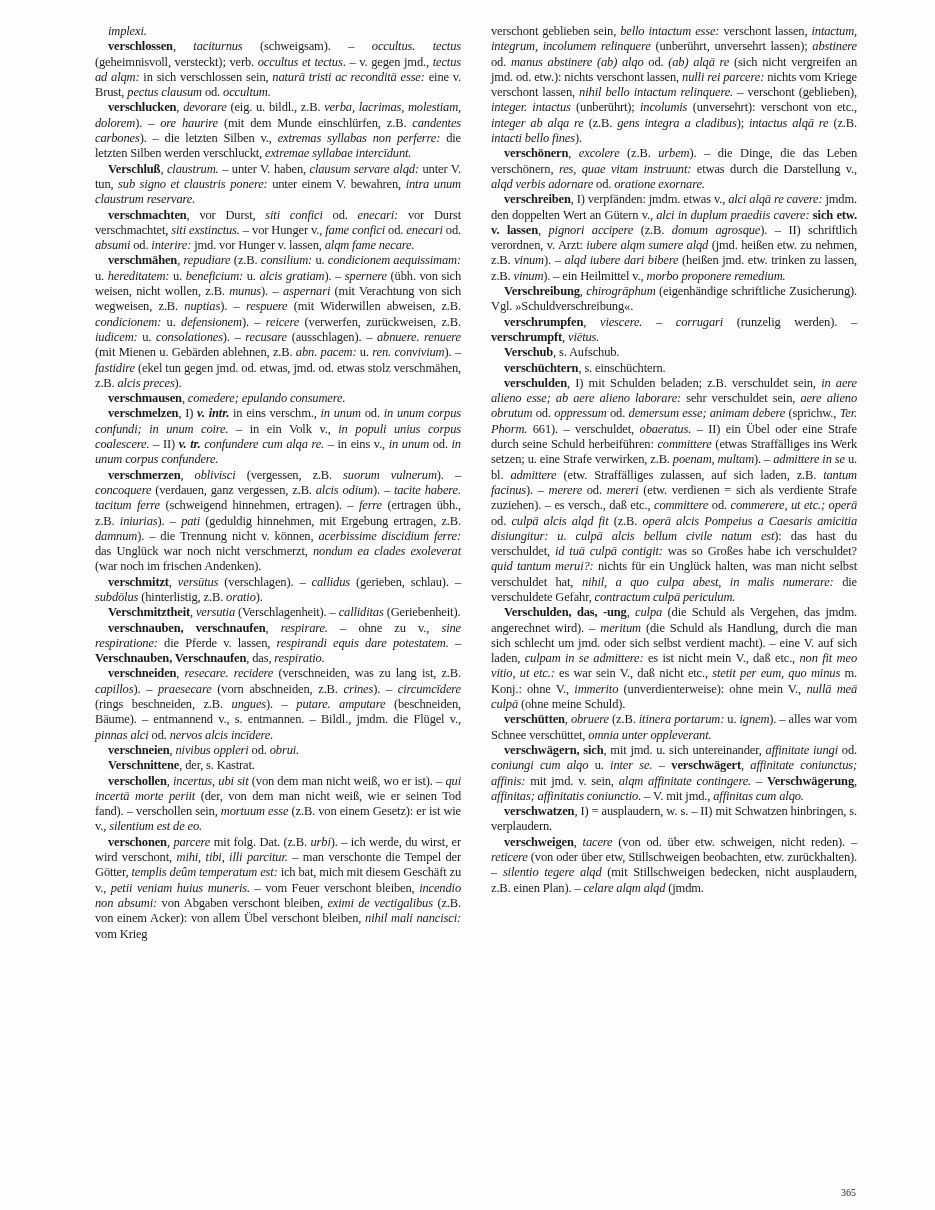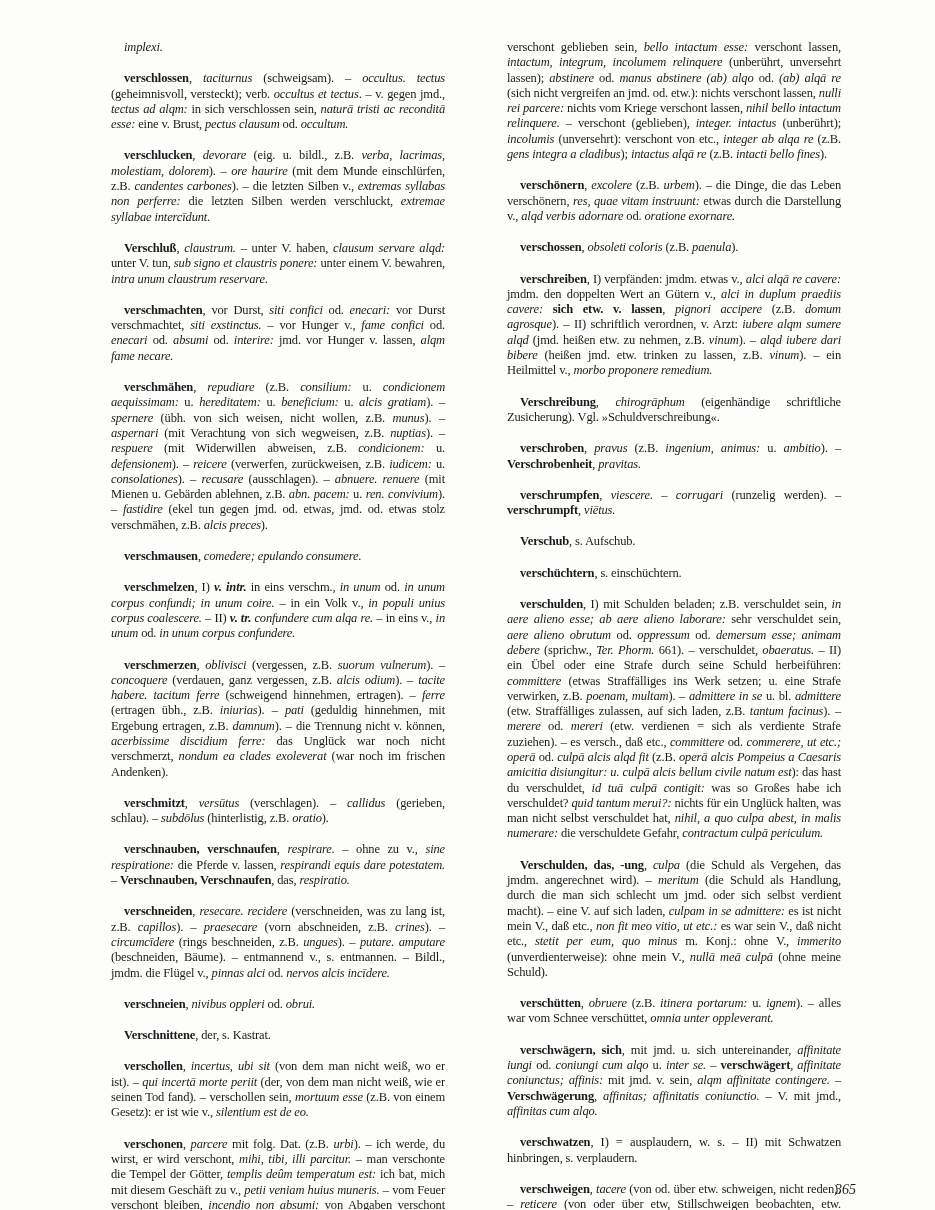--- a/index.html
+++ b/index.html
@@ -19,63 +19,61 @@
   }
   .col{
     width:366px;
     font-size:12.5px;
     line-height:15.3px;
     text-align:justify;
     letter-spacing:-0.15px;
     hyphens:auto;
     -webkit-hyphens:auto;
   }
-  .entry{margin:16px;text-indent:13px;}
+  .entry{margin:0;text-indent:13px;}
   .entry.noindent{text-indent:0;}
   .b{font-weight:700;}
   .i{font-style:italic;}
   .bi{font-weight:700;font-style:italic;}
   .pageno{
     position:absolute;
     right:79px;bottom:12px;
-    font-size:14px;
+    font-size:10px;
     color:#1b1b1b;
-    font-style:italic;
   }
 </style>
 </head>
 <body>
 
 <div class="page">
   <div class="cols">
     <div class="col">
         <p class="entry"><span class="i">implexi.</span></p>
         <p class="entry"><span class="b">verschlossen</span><span class="">, </span><span class="i">taciturnus</span><span class=""> (schweigsam). – </span><span class="i">occultus. tectus</span><span class=""> (geheimnisvoll, versteckt); verb. </span><span class="i">occultus et tectus</span><span class="">. – v. gegen jmd., </span><span class="i">tectus ad alqm:</span><span class=""> in sich verschlossen sein, </span><span class="i">naturā tristi ac reconditā esse:</span><span class=""> eine v. Brust, </span><span class="i">pectus clausum</span><span class=""> od. </span><span class="i">occultum.</span></p>
         <p class="entry"><span class="b">verschlucken</span><span class="">, </span><span class="i">devorare</span><span class=""> (eig. u. bildl., z.B. </span><span class="i">verba, lacrimas, molestiam, dolorem</span><span class="">). – </span><span class="i">ore haurire</span><span class=""> (mit dem Munde einschlürfen, z.B. </span><span class="i">candentes carbones</span><span class="">). – die letzten Silben v., </span><span class="i">extremas syllabas non perferre:</span><span class=""> die letzten Silben werden verschluckt, </span><span class="i">extremae syllabae intercīdunt.</span></p>
         <p class="entry"><span class="b">Verschluß</span><span class="">, </span><span class="i">claustrum.</span><span class=""> – unter V. haben, </span><span class="i">clausum servare alqd:</span><span class=""> unter V. tun, </span><span class="i">sub signo et claustris ponere:</span><span class=""> unter einem V. bewahren, </span><span class="i">intra unum claustrum reservare.</span></p>
         <p class="entry"><span class="b">verschmachten</span><span class="">, vor Durst, </span><span class="i">siti confici</span><span class=""> od. </span><span class="i">enecari:</span><span class=""> vor Durst verschmachtet, </span><span class="i">siti exstinctus.</span><span class=""> – vor Hunger v., </span><span class="i">fame confici</span><span class=""> od. </span><span class="i">enecari</span><span class=""> od. </span><span class="i">absumi</span><span class=""> od. </span><span class="i">interire:</span><span class=""> jmd. vor Hunger v. lassen, </span><span class="i">alqm fame necare.</span></p>
         <p class="entry"><span class="b">verschmähen</span><span class="">, </span><span class="i">repudiare</span><span class=""> (z.B. </span><span class="i">consilium:</span><span class=""> u. </span><span class="i">condicionem aequissimam:</span><span class=""> u. </span><span class="i">hereditatem:</span><span class=""> u. </span><span class="i">beneficium:</span><span class=""> u. </span><span class="i">alcis gratiam</span><span class="">). – </span><span class="i">spernere</span><span class=""> (übh. von sich weisen, nicht wollen, z.B. </span><span class="i">munus</span><span class="">). – </span><span class="i">aspernari</span><span class=""> (mit Verachtung von sich wegweisen, z.B. </span><span class="i">nuptias</span><span class="">). – </span><span class="i">respuere</span><span class=""> (mit Widerwillen abweisen, z.B. </span><span class="i">condicionem:</span><span class=""> u. </span><span class="i">defensionem</span><span class="">). – </span><span class="i">reicere</span><span class=""> (verwerfen, zurückweisen, z.B. </span><span class="i">iudicem:</span><span class=""> u. </span><span class="i">consolationes</span><span class="">). – </span><span class="i">recusare</span><span class=""> (ausschlagen). – </span><span class="i">abnuere. renuere</span><span class=""> (mit Mienen u. Gebärden ablehnen, z.B. </span><span class="i">abn. pacem:</span><span class=""> u. </span><span class="i">ren. convivium</span><span class="">). – </span><span class="i">fastidire</span><span class=""> (ekel tun gegen jmd. od. etwas, jmd. od. etwas stolz verschmähen, z.B. </span><span class="i">alcis preces</span><span class="">).</span></p>
         <p class="entry"><span class="b">verschmausen</span><span class="">, </span><span class="i">comedere; epulando consumere.</span></p>
         <p class="entry"><span class="b">verschmelzen</span><span class="">, I) </span><span class="bi">v. intr.</span><span class=""> in eins verschm., </span><span class="i">in unum</span><span class=""> od. </span><span class="i">in unum corpus confundi; in unum coire.</span><span class=""> – in ein Volk v., </span><span class="i">in populi unius corpus coalescere.</span><span class=""> – II) </span><span class="bi">v. tr.</span><span class=""> </span><span class="i">confundere cum alqa re.</span><span class=""> – in eins v., </span><span class="i">in unum</span><span class=""> od. </span><span class="i">in unum corpus confundere.</span></p>
         <p class="entry"><span class="b">verschmerzen</span><span class="">, </span><span class="i">oblivisci</span><span class=""> (vergessen, z.B. </span><span class="i">suorum vulnerum</span><span class="">). – </span><span class="i">concoquere</span><span class=""> (verdauen, ganz vergessen, z.B. </span><span class="i">alcis odium</span><span class="">). – </span><span class="i">tacite habere. tacitum ferre</span><span class=""> (schweigend hinnehmen, ertragen). – </span><span class="i">ferre</span><span class=""> (ertragen übh., z.B. </span><span class="i">iniurias</span><span class="">). – </span><span class="i">pati</span><span class=""> (geduldig hinnehmen, mit Ergebung ertragen, z.B. </span><span class="i">damnum</span><span class="">). – die Trennung nicht v. können, </span><span class="i">acerbissime discidium ferre:</span><span class=""> das Unglück war noch nicht verschmerzt, </span><span class="i">nondum ea clades exoleverat</span><span class=""> (war noch im frischen Andenken).</span></p>
         <p class="entry"><span class="b">verschmitzt</span><span class="">, </span><span class="i">versūtus</span><span class=""> (verschlagen). – </span><span class="i">callidus</span><span class=""> (gerieben, schlau). – </span><span class="i">subdōlus</span><span class=""> (hinterlistig, z.B. </span><span class="i">oratio</span><span class="">).</span></p>
+        <p class="entry"><span class="b">Verschmitztheit</span><span class="">, </span><span class="i">versutia</span><span class=""> (Verschlagenheit). – </span><span class="i">calliditas</span><span class=""> (Geriebenheit).</span></p>
         <p class="entry"><span class="b">verschnauben, verschnaufen</span><span class="">, </span><span class="i">respirare.</span><span class=""> – ohne zu v., </span><span class="i">sine respiratione:</span><span class=""> die Pferde v. lassen, </span><span class="i">respirandi equis dare potestatem.</span><span class=""> – </span><span class="b">Verschnauben, Verschnaufen</span><span class="">, das, </span><span class="i">respiratio.</span></p>
         <p class="entry"><span class="b">verschneiden</span><span class="">, </span><span class="i">resecare. recidere</span><span class=""> (verschneiden, was zu lang ist, z.B. </span><span class="i">capillos</span><span class="">). – </span><span class="i">praesecare</span><span class=""> (vorn abschneiden, z.B. </span><span class="i">crines</span><span class="">). – </span><span class="i">circumcīdere</span><span class=""> (rings beschneiden, z.B. </span><span class="i">ungues</span><span class="">). – </span><span class="i">putare. amputare</span><span class=""> (beschneiden, Bäume). – entmannend v., s. entmannen. – Bildl., jmdm. die Flügel v., </span><span class="i">pinnas alci</span><span class=""> od. </span><span class="i">nervos alcis incīdere.</span></p>
         <p class="entry"><span class="b">verschneien</span><span class="">, </span><span class="i">nivibus oppleri</span><span class=""> od. </span><span class="i">obrui.</span></p>
         <p class="entry"><span class="b">Verschnittene</span><span class="">, der, s. Kastrat.</span></p>
         <p class="entry"><span class="b">verschollen</span><span class="">, </span><span class="i">incertus, ubi sit</span><span class=""> (von dem man nicht weiß, wo er ist). – </span><span class="i">qui incertā morte periit</span><span class=""> (der, von dem man nicht weiß, wie er seinen Tod fand). – verschollen sein, </span><span class="i">mortuum esse</span><span class=""> (z.B. von einem Gesetz): er ist wie v., </span><span class="i">silentium est de eo.</span></p>
         <p class="entry"><span class="b">verschonen</span><span class="">, </span><span class="i">parcere</span><span class=""> mit folg. Dat. (z.B. </span><span class="i">urbi</span><span class="">). – ich werde, du wirst, er wird verschont, </span><span class="i">mihi, tibi, illi parcitur.</span><span class=""> – man verschonte die Tempel der Götter, </span><span class="i">templis deûm temperatum est:</span><span class=""> ich bat, mich mit diesem Geschäft zu v., </span><span class="i">petii veniam huius muneris.</span><span class=""> – vom Feuer verschont bleiben, </span><span class="i">incendio non absumi:</span><span class=""> von Abgaben verschont bleiben, </span><span class="i">eximi de vectigalibus</span><span class=""> (z.B. von einem Acker): von allem Übel verschont bleiben, </span><span class="i">nihil mali nancisci:</span><span class=""> vom Krieg</span></p>
       </div>
     <div class="col">
         <p class="entry noindent"><span class="">verschont geblieben sein, </span><span class="i">bello intactum esse:</span><span class=""> verschont lassen, </span><span class="i">intactum, integrum, incolumem relinquere</span><span class=""> (unberührt, unversehrt lassen); </span><span class="i">abstinere</span><span class=""> od. </span><span class="i">manus abstinere (ab) alqo</span><span class=""> od. </span><span class="i">(ab) alqā re</span><span class=""> (sich nicht vergreifen an jmd. od. etw.): nichts verschont lassen, </span><span class="i">nulli rei parcere:</span><span class=""> nichts vom Kriege verschont lassen, </span><span class="i">nihil bello intactum relinquere.</span><span class=""> – verschont (geblieben), </span><span class="i">integer. intactus</span><span class=""> (unberührt); </span><span class="i">incolumis</span><span class=""> (unversehrt): verschont von etc., </span><span class="i">integer ab alqa re</span><span class=""> (z.B. </span><span class="i">gens integra a cladibus</span><span class="">); </span><span class="i">intactus alqā re</span><span class=""> (z.B. </span><span class="i">intacti bello fines</span><span class="">).</span></p>
         <p class="entry"><span class="b">verschönern</span><span class="">, </span><span class="i">excolere</span><span class=""> (z.B. </span><span class="i">urbem</span><span class="">). – die Dinge, die das Leben verschönern, </span><span class="i">res, quae vitam instruunt:</span><span class=""> etwas durch die Darstellung v., </span><span class="i">alqd verbis adornare</span><span class=""> od. </span><span class="i">oratione exornare.</span></p>
-        <p class="entry"><span class="b">verschossen</span><span class="">, </span><span class="i">obsoleti coloris</span><span class=""> (z.B. </span><span class="i">paenula</span><span class="">).</span></p>
         <p class="entry"><span class="b">verschreiben</span><span class="">, I) verpfänden: jmdm. etwas v., </span><span class="i">alci alqā re cavere:</span><span class=""> jmdm. den doppelten Wert an Gütern v., </span><span class="i">alci in duplum praediis cavere:</span><span class=""> </span><span class="b">sich etw. v. lassen</span><span class="">, </span><span class="i">pignori accipere</span><span class=""> (z.B. </span><span class="i">domum agrosque</span><span class="">). – II) schriftlich verordnen, v. Arzt: </span><span class="i">iubere alqm sumere alqd</span><span class=""> (jmd. heißen etw. zu nehmen, z.B. </span><span class="i">vinum</span><span class="">). – </span><span class="i">alqd iubere dari bibere</span><span class=""> (heißen jmd. etw. trinken zu lassen, z.B. </span><span class="i">vinum</span><span class="">). – ein Heilmittel v., </span><span class="i">morbo proponere remedium.</span></p>
         <p class="entry"><span class="b">Verschreibung</span><span class="">, </span><span class="i">chirogrāphum</span><span class=""> (eigenhändige schriftliche Zusicherung). Vgl. »Schuldverschreibung«.</span></p>
-        <p class="entry"><span class="b">verschroben</span><span class="">, </span><span class="i">pravus</span><span class=""> (z.B. </span><span class="i">ingenium, animus:</span><span class=""> u. </span><span class="i">ambitio</span><span class="">). – </span><span class="b">Verschrobenheit</span><span class="">, </span><span class="i">pravitas.</span></p>
         <p class="entry"><span class="b">verschrumpfen</span><span class="">, </span><span class="i">viescere.</span><span class=""> – </span><span class="i">corrugari</span><span class=""> (runzelig werden). – </span><span class="b">verschrumpft</span><span class="">, </span><span class="i">viētus.</span></p>
         <p class="entry"><span class="b">Verschub</span><span class="">, s. Aufschub.</span></p>
         <p class="entry"><span class="b">verschüchtern</span><span class="">, s. einschüchtern.</span></p>
         <p class="entry"><span class="b">verschulden</span><span class="">, I) mit Schulden beladen; z.B. verschuldet sein, </span><span class="i">in aere alieno esse; ab aere alieno laborare:</span><span class=""> sehr verschuldet sein, </span><span class="i">aere alieno obrutum</span><span class=""> od. </span><span class="i">oppressum</span><span class=""> od. </span><span class="i">demersum esse; animam debere</span><span class=""> (sprichw., </span><span class="i">Ter. Phorm.</span><span class=""> 661). – verschuldet, </span><span class="i">obaeratus.</span><span class=""> – II) ein Übel oder eine Strafe durch seine Schuld herbeiführen: </span><span class="i">committere</span><span class=""> (etwas Straffälliges ins Werk setzen; u. eine Strafe verwirken, z.B. </span><span class="i">poenam, multam</span><span class="">). – </span><span class="i">admittere in se</span><span class=""> u. bl. </span><span class="i">admittere</span><span class=""> (etw. Straffälliges zulassen, auf sich laden, z.B. </span><span class="i">tantum facinus</span><span class="">). – </span><span class="i">merere</span><span class=""> od. </span><span class="i">mereri</span><span class=""> (etw. verdienen = sich als verdiente Strafe zuziehen). – es versch., daß etc., </span><span class="i">committere</span><span class=""> od. </span><span class="i">commerere, ut etc.; operā</span><span class=""> od. </span><span class="i">culpā alcis alqd fit</span><span class=""> (z.B. </span><span class="i">operā alcis Pompeius a Caesaris amicitia disiungitur: u. culpā alcis bellum civile natum est</span><span class="">): das hast du verschuldet, </span><span class="i">id tuā culpā contigit:</span><span class=""> was so Großes habe ich verschuldet? </span><span class="i">quid tantum merui?:</span><span class=""> nichts für ein Unglück halten, was man nicht selbst verschuldet hat, </span><span class="i">nihil, a quo culpa abest, in malis numerare:</span><span class=""> die verschuldete Gefahr, </span><span class="i">contractum culpā periculum.</span></p>
         <p class="entry"><span class="b">Verschulden, das, -ung</span><span class="">, </span><span class="i">culpa</span><span class=""> (die Schuld als Vergehen, das jmdm. angerechnet wird). – </span><span class="i">meritum</span><span class=""> (die Schuld als Handlung, durch die man sich schlecht um jmd. oder sich selbst verdient macht). – eine V. auf sich laden, </span><span class="i">culpam in se admittere:</span><span class=""> es ist nicht mein V., daß etc., </span><span class="i">non fit meo vitio, ut etc.:</span><span class=""> es war sein V., daß nicht etc., </span><span class="i">stetit per eum, quo minus</span><span class=""> m. Konj.: ohne V., </span><span class="i">immerito</span><span class=""> (unverdienterweise): ohne mein V., </span><span class="i">nullā meā culpā</span><span class=""> (ohne meine Schuld).</span></p>
         <p class="entry"><span class="b">verschütten</span><span class="">, </span><span class="i">obruere</span><span class=""> (z.B. </span><span class="i">itinera portarum:</span><span class=""> u. </span><span class="i">ignem</span><span class="">). – alles war vom Schnee verschüttet, </span><span class="i">omnia unter oppleverant.</span></p>
         <p class="entry"><span class="b">verschwägern, sich</span><span class="">, mit jmd. u. sich untereinander, </span><span class="i">affinitate iungi</span><span class=""> od. </span><span class="i">coniungi cum alqo</span><span class=""> u. </span><span class="i">inter se.</span><span class=""> – </span><span class="b">verschwägert</span><span class="">, </span><span class="i">affinitate coniunctus; affinis:</span><span class=""> mit jmd. v. sein, </span><span class="i">alqm affinitate contingere.</span><span class=""> – </span><span class="b">Verschwägerung</span><span class="">, </span><span class="i">affinitas; affinitatis coniunctio.</span><span class=""> – V. mit jmd., </span><span class="i">affinitas cum alqo.</span></p>
         <p class="entry"><span class="b">verschwatzen</span><span class="">, I) = ausplaudern, w. s. – II) mit Schwatzen hinbringen, s. verplaudern.</span></p>
         <p class="entry"><span class="b">verschweigen</span><span class="">, </span><span class="i">tacere</span><span class=""> (von od. über etw. schweigen, nicht reden). – </span><span class="i">reticere</span><span class=""> (von oder über etw, Stillschweigen beobachten, etw. zurückhalten). – </span><span class="i">silentio tegere alqd</span><span class=""> (mit Stillschweigen bedecken, nicht ausplaudern, z.B. einen Plan). – </span><span class="i">celare alqm alqd</span><span class=""> (jmdm.</span></p>
       </div>

